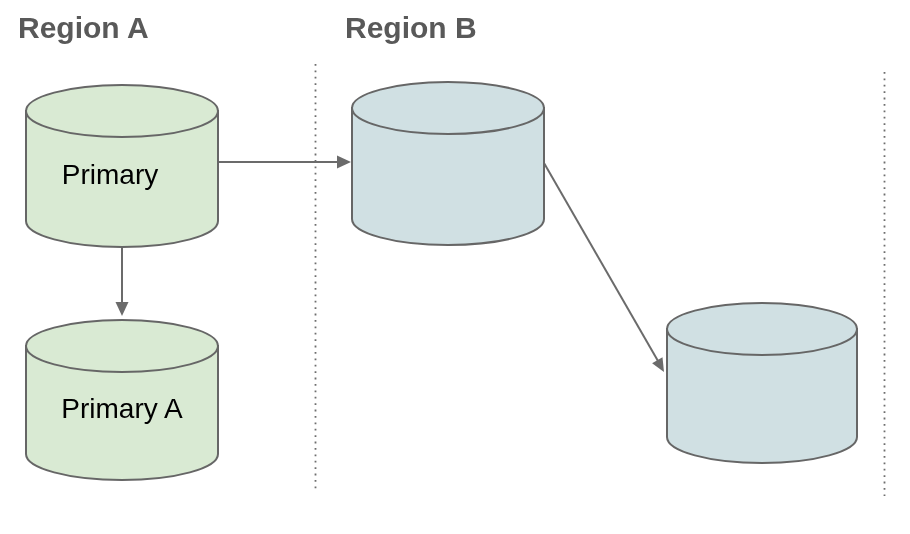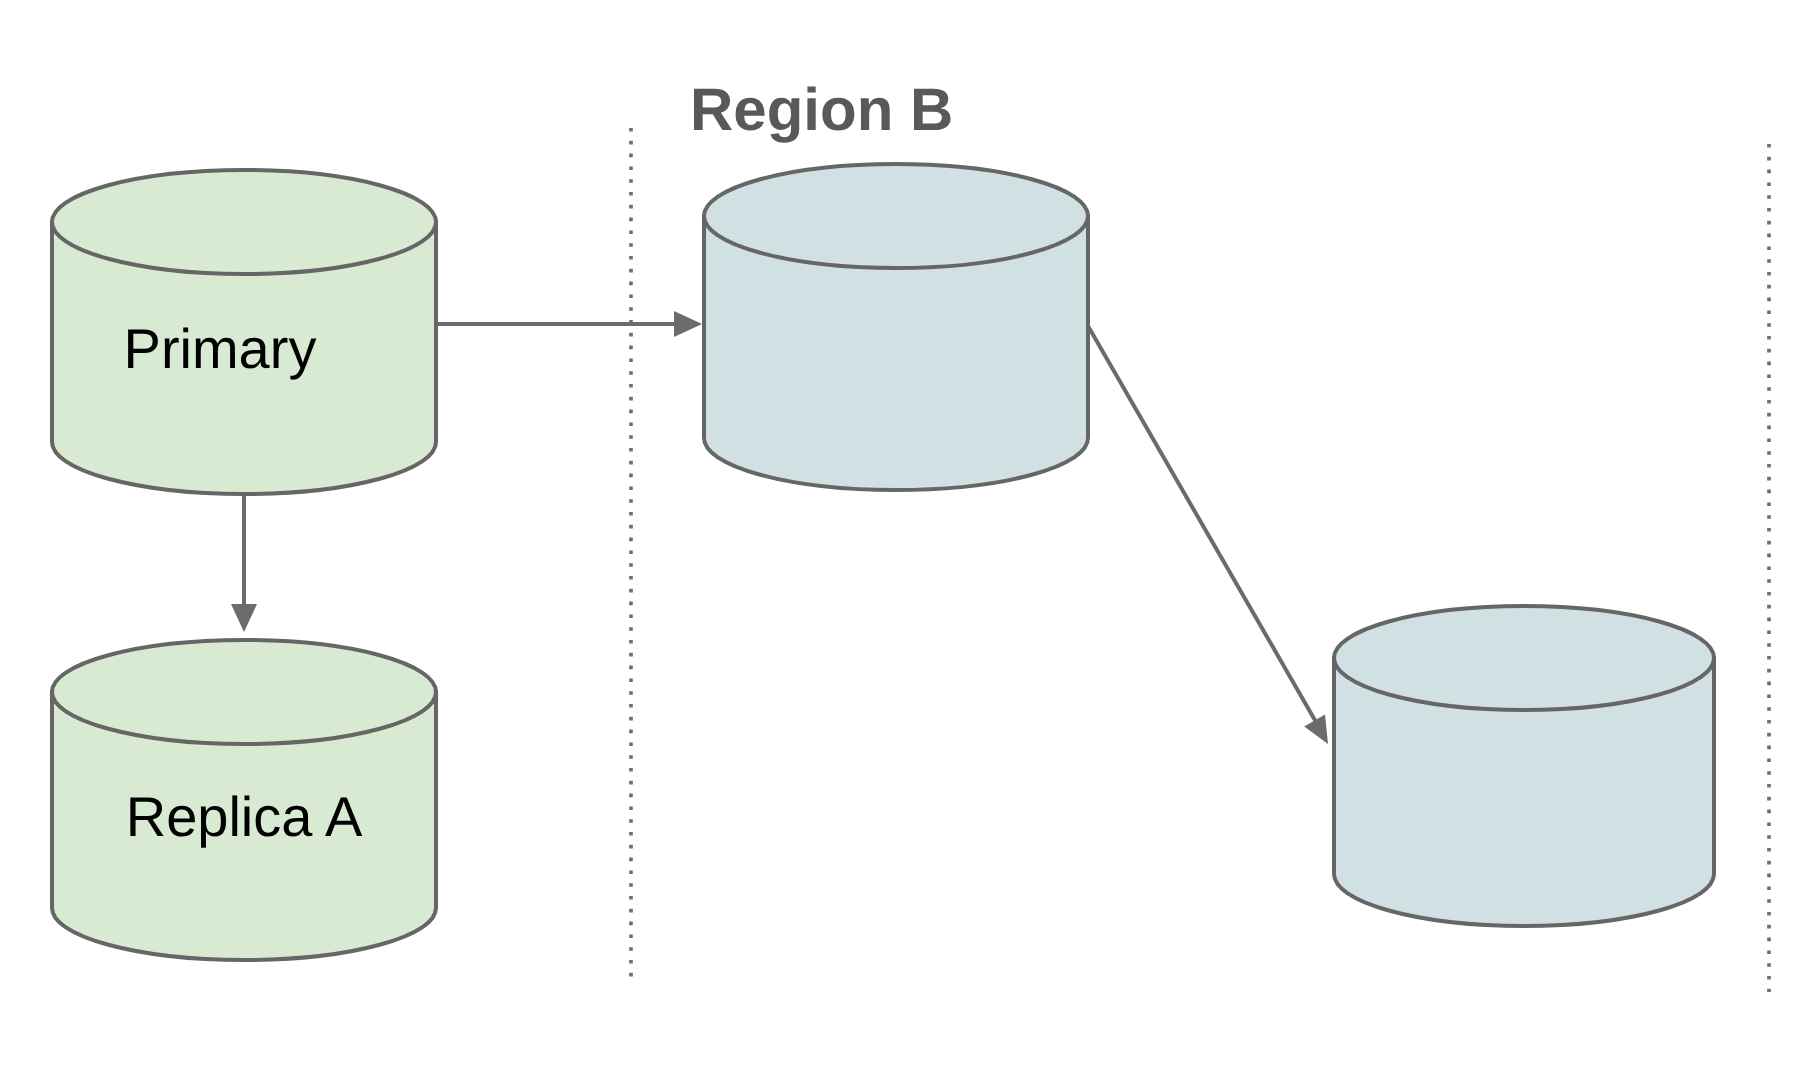--- a/index.html
+++ b/index.html
@@ -114,22 +114,23 @@
       <path class="cyl fill-b" d="M 352 108 L 352 219 A 96 26 0 0 0 544 219 L 544 108 Z"></path>
       <ellipse class="cyl fill-b" cx="448" cy="108" rx="96" ry="26"></ellipse>
     </g>
 
     <g>
       <path class="cyl fill-b" d="M 667 329 L 667 437 A 95 26 0 0 0 857 437 L 857 329 Z"></path>
       <ellipse class="cyl fill-b" cx="762" cy="329" rx="95" ry="26"></ellipse>
     </g>
   </svg>
 
+  <div class="region-label" style="left:18px; top:10px;">Region A</div>
 
-  <div class="region-label" style="left:345px; top:10px;margin-top:28px;">Region B</div>
+  <div class="region-label" style="left:345px; top:10px;">Region B</div>
 
   <div class="node-label" style="left:20px; top:133px;">Primary</div>
 
-  <div class="node-label" style="left:32px; top:367px;">Replica A</div>
+  <div class="node-label" style="left:32px; top:367px;">Primary A</div>
 
 
 
 </div>
 
 </body></html>

